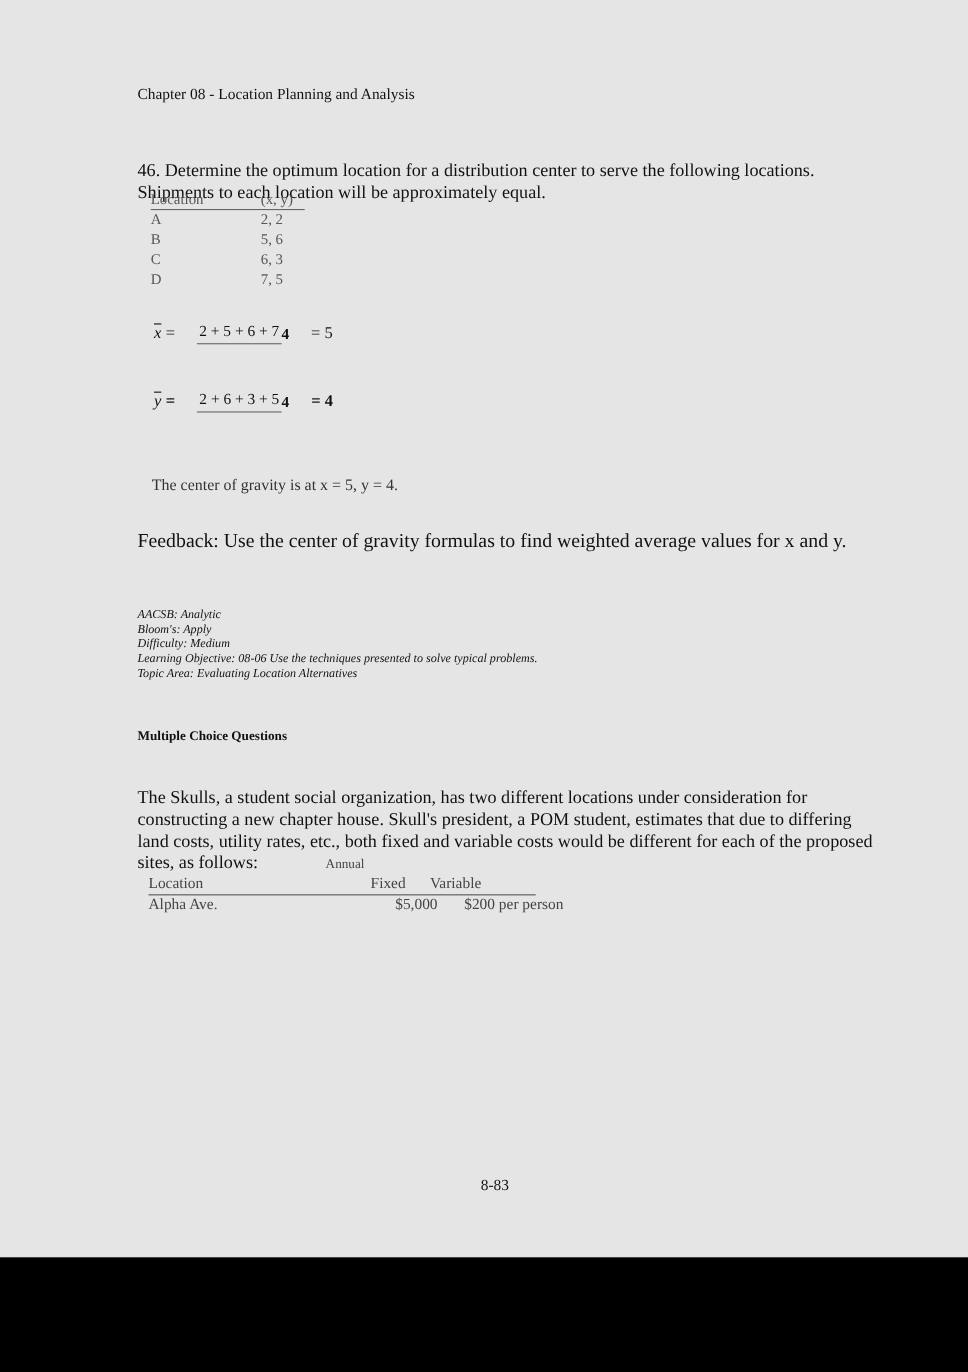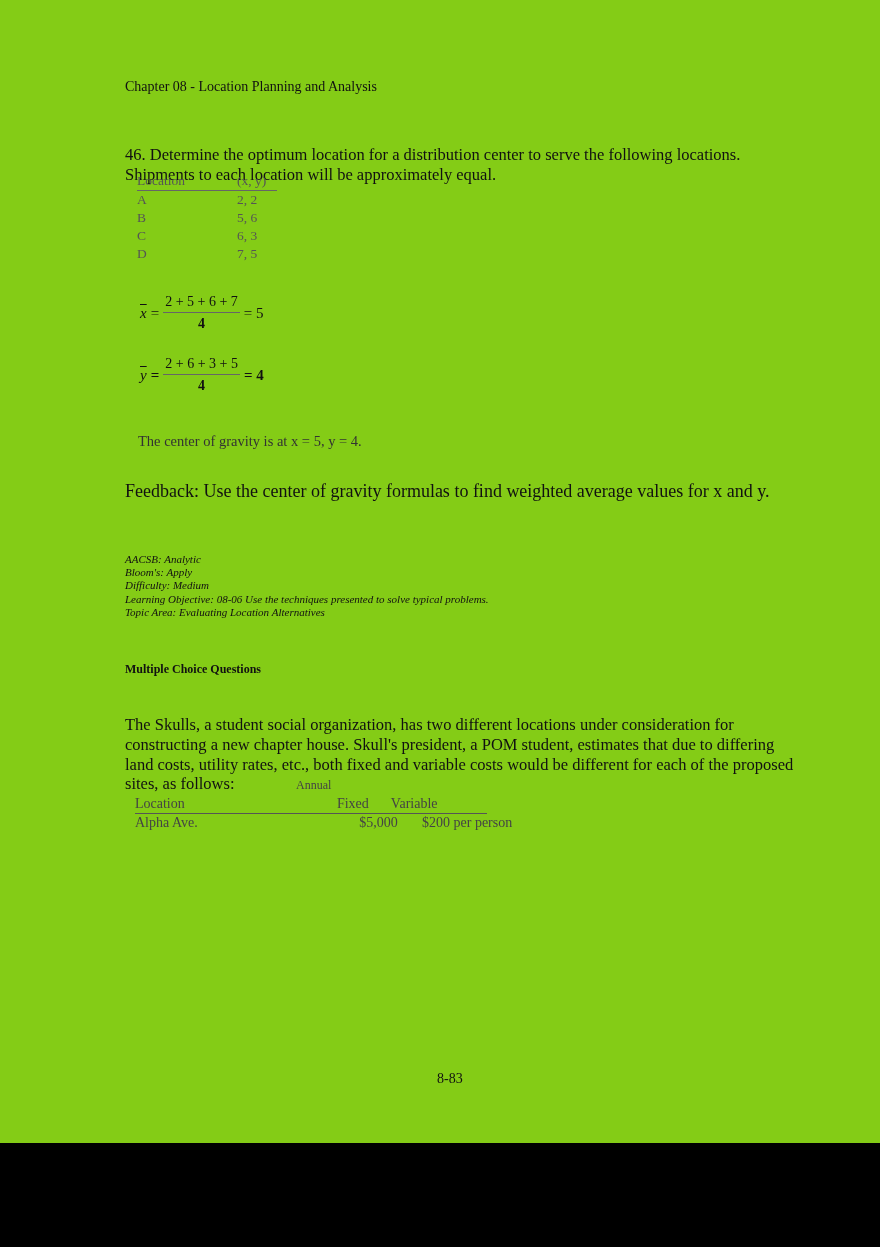--- a/index.html
+++ b/index.html
@@ -1,28 +1,28 @@
 <!DOCTYPE html>
 <html><head>
 <meta charset="utf-8">
 <style>
   html, body { margin:0; padding:0; }
   body { width:880px; height:1247px; background:#000; position:relative; overflow:hidden;
          font-family:"Liberation Serif", serif; color:#111; }
-  .page { position:absolute; left:0; top:0; width:880px; height:1143px; background:#84cc16; }
+  .page { position:absolute; left:0; top:0; width:880px; height:1143px; background:#e5e5e5; }
   .abs { position:absolute; white-space:nowrap; }
   .hdr { left:125px; top:79px; font-size:14px; }
   .q46 { left:125px; top:145px; font-size:16.5px; line-height:20px; }
   .tbl1 { position:absolute; left:137px; top:172px; font-size:13.5px; color:#555; }
   .tbl1 .row { display:flex; height:18px; line-height:18px; }
   .tbl1 .c1 { width:100px; }
   .tbl1 .c2 { width:40px; }
   .tbl1 .head { border-bottom:1px solid #666; }
   .eq { position:absolute; left:140px; font-size:15px; display:flex; align-items:center; }
-  .eq .frac { display:inline-flex; flex-direction:column; align-items:center; margin:0 4px; }
+  .eq .frac { display:inline-flex; flex-direction:row; align-items:center; margin:0 20px; }
   .eq .num { border-bottom:1px solid #666; padding:0 2px 2px; font-size:14px; }
   .eq .den { padding-top:3px; font-weight:bold; font-size:14px; }
   .eq .var { font-style:italic; text-decoration:overline; }
   .cog { left:138px; top:433px; font-size:14.5px; color:#333; }
   .feedback { left:125px; top:481px; font-size:18px; }
   .meta { left:125px; top:553px; font-size:11px; font-style:italic; line-height:13.2px; }
   .mcq { left:125px; top:662px; font-size:12px; font-weight:bold; }
   .skulls { left:125px; top:715px; font-size:16.5px; line-height:19.8px; white-space:normal; width:680px; }
   .tbl2 { position:absolute; left:135px; top:795px; font-size:14px; color:#444; }
   .tbl2 .row { display:flex; height:18px; line-height:18px; }

